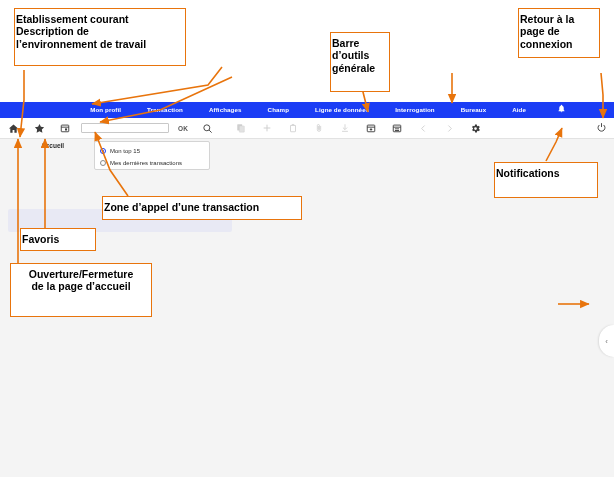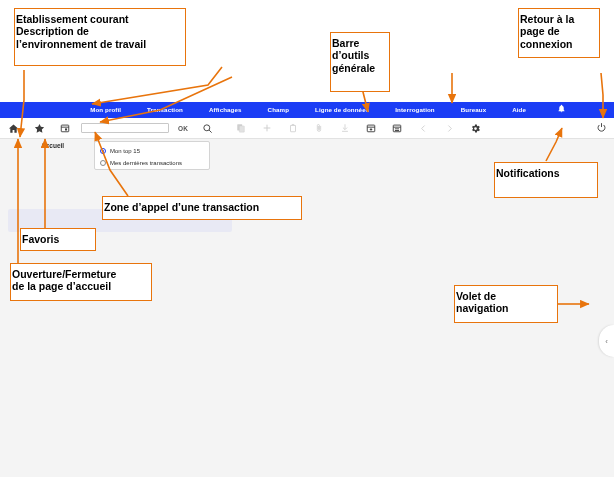--- a/index.html
+++ b/index.html
@@ -407,18 +407,16 @@
   <div class="callout" style="left:518px; top:8px;   width:82px;  height:50px;">Retour à la
 page de
 connexion</div>
 
   <div class="callout" style="left:470px; top:162px; width:104px; height:36px;margin-left:24px;">Notifications</div>
 
   <div class="callout" style="left:86px;  top:196px; width:200px; height:24px;margin-left:16px;">Zone d’appel d’une transaction</div>
 
   <div class="callout" style="left:20px;  top:228px; width:76px;  height:23px;">Favoris</div>
 
-  <div class="callout" style="left:10px;  top:263px; width:142px; height:38px;">Ouverture/Fermeture
+  <div class="callout" style="left:10px;  top:263px; width:142px; height:54px;text-align:center;">Ouverture/Fermeture
 de la page d’accueil</div>
 
-  <div class="callout" style="left:454px; top:285px; width:104px; height:38px;">Volet de
-navigation</div>
 </div>
 
 </body></html>

